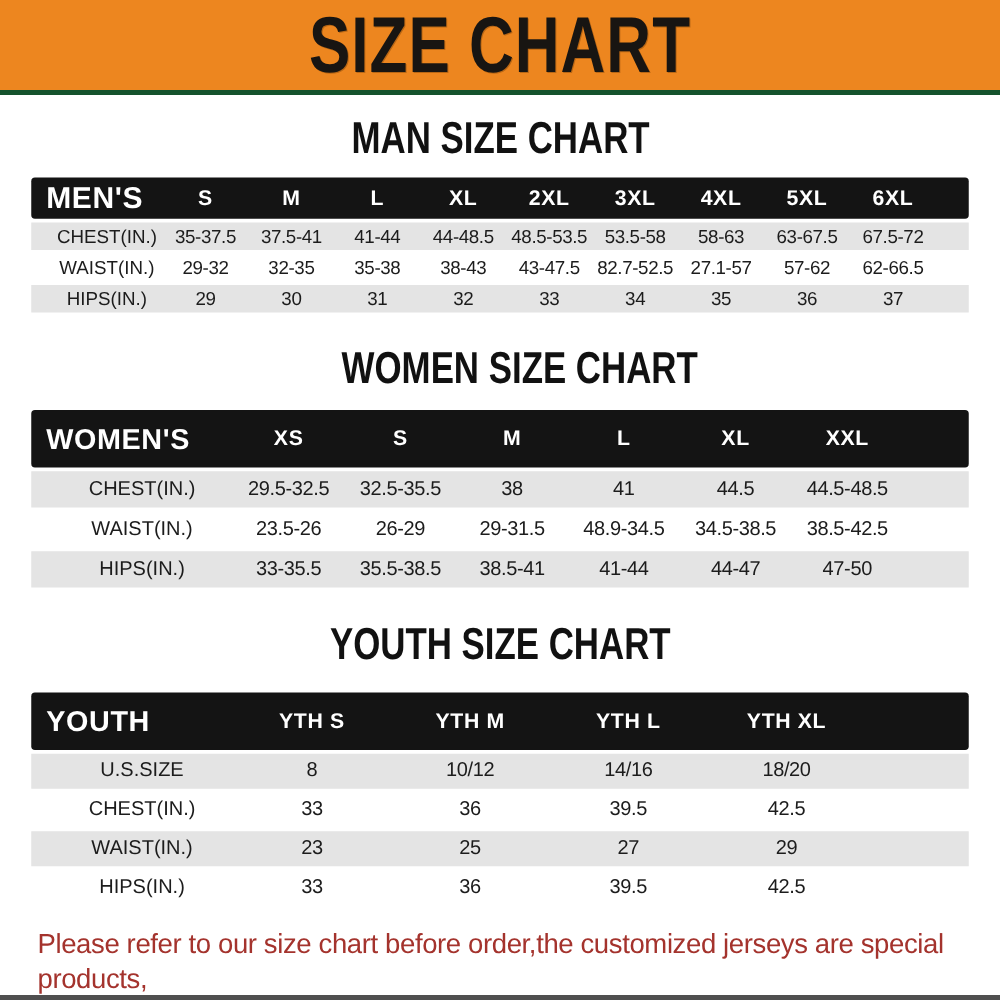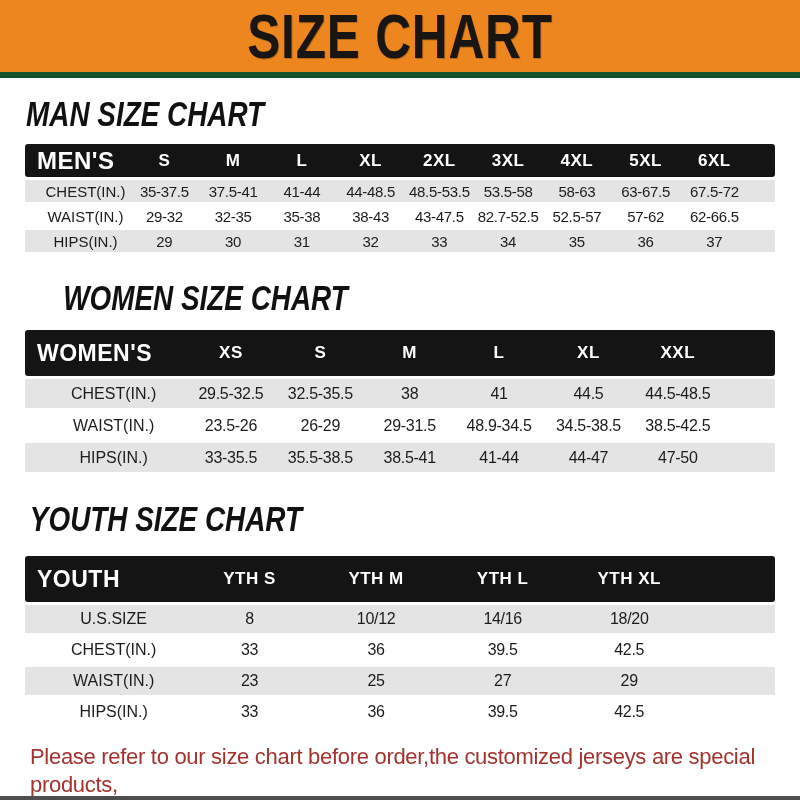--- a/index.html
+++ b/index.html
@@ -13,37 +13,37 @@
     width: 800px;
     height: 800px;
     background: #ffffff;
     overflow: hidden;
   }
 
   
   .banner {
     height: 72px;
     background: #ED861F;
-    border-bottom: 6px solid #14532d;
+    border-bottom: 4px solid #14532d;
     display: flex;
     align-items: center;
     justify-content: center;
   }
   .banner-title {
     font-size: 62px;
     font-weight: bold;
     color: #181512;
     letter-spacing: 1px;
     transform: scale(0.80, 1.02);
     white-space: nowrap;
     text-shadow: 1px 1px 0 rgba(90,45,0,0.35);
   }
 
   
-  .heading-wrap { text-align: left; font-style: italic; }
+  .heading-wrap { text-align: center; }
   .heading {
     display: inline-block;
     font-size: 34px;
     font-weight: bold;
     color: #111111;
     transform: scale(0.82, 1.05);
     letter-spacing: 0px;
     white-space: nowrap;
   }
   .hw-men   { margin-top: 16px; }
@@ -175,21 +175,21 @@
           </div>
           <div class="data-row">
             <div class="row-label">WAIST(IN.)</div>
             <div class="cols">
               <div class="col cell">29-32</div>
               <div class="col cell">32-35</div>
               <div class="col cell">35-38</div>
               <div class="col cell">38-43</div>
               <div class="col cell">43-47.5</div>
               <div class="col cell">82.7-52.5</div>
-              <div class="col cell">52.5-57</div>
+              <div class="col cell">27.1-57</div>
               <div class="col cell">57-62</div>
               <div class="col cell">62-66.5</div>
             </div>
           </div>
           <div class="data-row shaded">
             <div class="row-label">HIPS(IN.)</div>
             <div class="cols">
               <div class="col cell">29</div>
               <div class="col cell">30</div>
               <div class="col cell">31</div>

